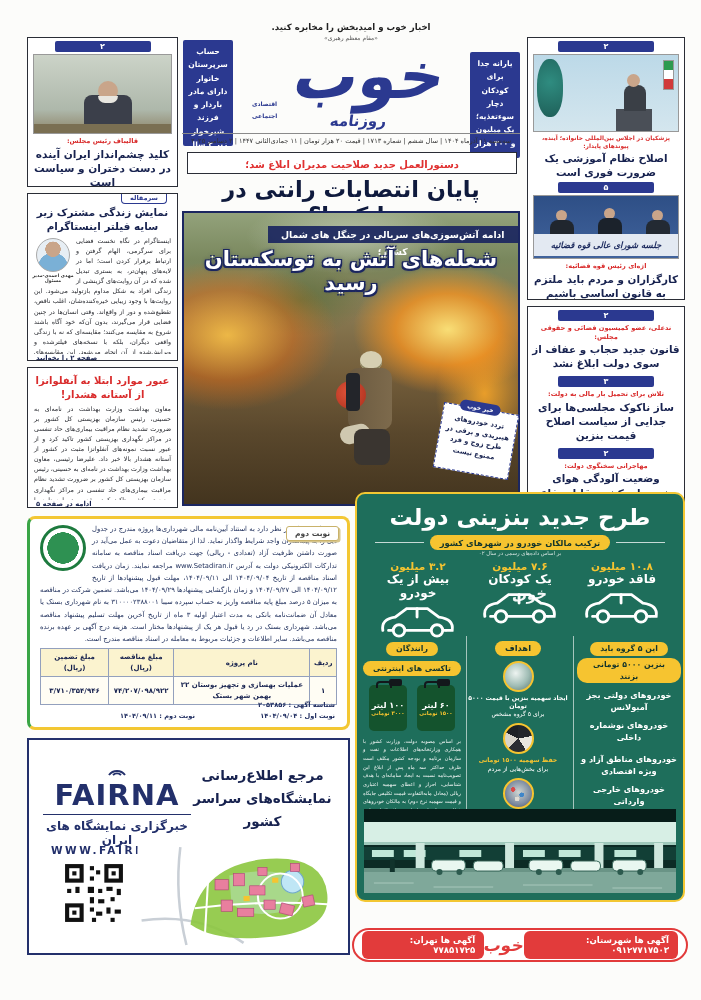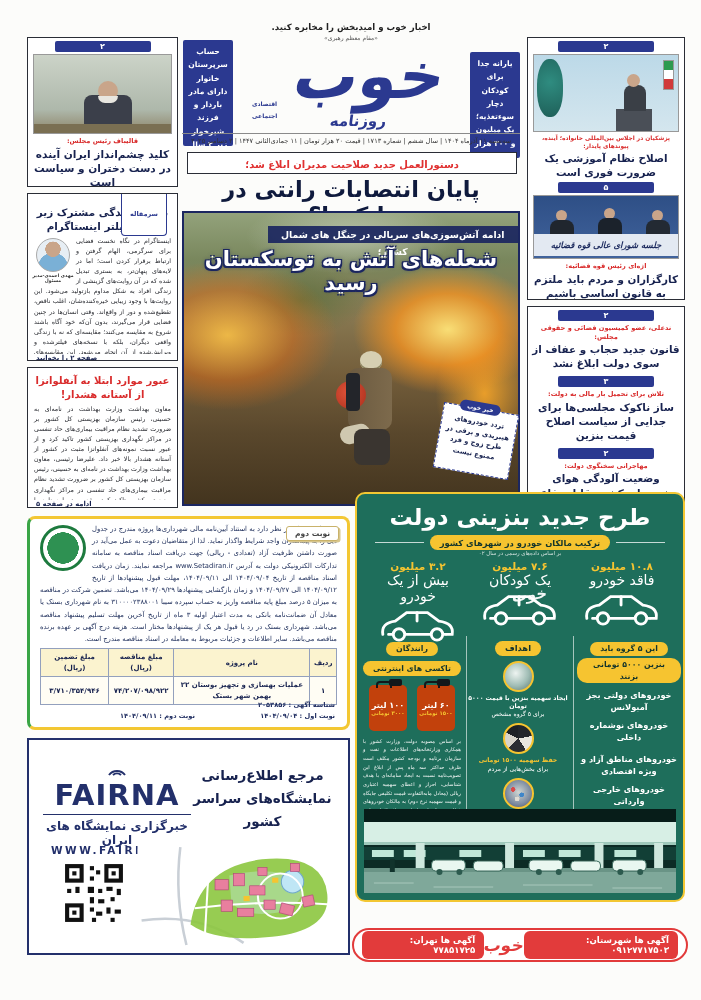--- a/index.html
+++ b/index.html
@@ -38,21 +38,21 @@
   .fire-head{color:#fff;font-weight:bold;font-size:21px;text-align:center;
              text-shadow:1.5px 1.5px 0 #1b2660,-1.5px -1.5px 0 #1b2660,1.5px -1.5px 0 #1b2660,-1.5px 1.5px 0 #1b2660,0 0 4px #1b2660;}
   .inset{background:#fff;border:1px solid #777;color:#17224f;font-weight:bold;font-size:9.3px;
          text-align:center;line-height:1.65;padding:4px 6px;box-sizing:border-box;}
   .badge{background:#fff;border:1.5px dashed #2b3990;transform:rotate(10deg);padding:8px 4px 4px;
          font-size:6.8px;font-weight:bold;color:#17224f;text-align:center;line-height:1.55;box-sizing:border-box;}
   .badge-tag{position:absolute;top:-7px;right:18px;background:#2b3990;color:#fff;font-size:6px;
              font-weight:bold;padding:1px 7px;border-radius:6px;}
   
   .ed-tab{position:absolute;top:-1px;right:10px;background:#fff;border:1px solid #2b3990;border-top:none;
-          color:#2b3990;font-size:6.5px;font-weight:bold;padding:17px 8px;border-radius:0 0 4px 4px;margin-left:20px;}
+          color:#2b3990;font-size:6.5px;font-weight:bold;padding:1px 8px;border-radius:0 0 4px 4px;margin-left:20px;}
   .body-txt{font-size:6.3px;line-height:1.6;text-align:justify;color:#26282e;padding:0 6px;}
   .more{font-weight:bold;color:#17224f;font-size:6.8px;}
   .avatar{width:32px;height:32px;border-radius:50%;background:
       radial-gradient(circle at 50% 32%, #c9a58a 0 28%, transparent 29%),
       radial-gradient(circle at 50% 90%, #7ab0d6 0 45%, transparent 46%),#e7eef4;
       border:1px solid #aaa;margin:0 auto;}
   
   .tender{border:3px solid #f3c733;border-left-color:#3aa546;border-radius:8px;background:#fff;box-sizing:border-box;}
   .tender-title{background:#f9e13e;color:#17224f;font-weight:bold;font-size:11px;padding:2px 14px;display:inline-block;}
   .round-tag{border:1px solid #c9b26a;box-shadow:1.5px 1.5px 0 #d8c68c;background:#fff;color:#444;
@@ -73,33 +73,33 @@
   .fa-title{font-size:13.5px;font-weight:bold;color:#17224f;text-align:center;line-height:1.7;}
   .fa-url{direction:ltr;font-weight:bold;color:#23306b;font-size:10.5px;letter-spacing:2.5px;}
   
   .info{background:#1e6e5b;border:2px solid #f3c733;border-radius:10px;box-sizing:border-box;overflow:hidden;}
   .info-title{color:#fff;font-weight:bold;font-size:23px;text-align:center;}
   .pill{background:#f6c430;color:#14352c;font-weight:bold;border-radius:10px;padding:1.5px 10px;
         font-size:8.4px;display:inline-block;line-height:1.45;}
   .hline{flex:1;height:1px;background:rgba(255,255,255,.75);}
   .src-note{color:rgba(255,255,255,.8);font-size:5.4px;text-align:center;}
   .owner-val{color:#f6c430;font-weight:bold;font-size:10.5px;text-align:center;}
-  .owner-lab{color:#fff;font-weight:normal;font-size:14px;text-align:center;}
+  .owner-lab{color:#fff;font-weight:bold;font-size:12px;text-align:center;}
   .col-div{width:1px;background:rgba(255,255,255,.6);}
   .glist{color:#fff;font-weight:bold;font-size:8.2px;text-align:center;line-height:1.4;}
   .goal-cap1{font-size:6.2px;line-height:1.35;}
   .goal-cap2{color:#fff;font-size:6.1px;line-height:1.3;text-align:center;}
   .gpic{width:27px;height:27px;border-radius:50%;border:2px solid #f6c430;margin:0 auto 2px;}
   .g1{background:radial-gradient(circle at 40% 38%,#eef4f1,#9fbcb4 55%,#58736c);}
   .g2{background:conic-gradient(#23262b 0 22%,#e8e6df 22% 41%,#2b2e33 41% 63%,#d8d4ca 63% 82%,#1e2126 82%);}
   .g3{background:radial-gradient(5px 5px at 30% 35%,#d84a4a 0 45%,transparent 50%),
        radial-gradient(5px 5px at 62% 55%,#3f86c9 0 45%,transparent 50%),
        radial-gradient(5px 5px at 45% 70%,#e0dcd2 0 45%,transparent 50%),
        radial-gradient(circle at 50% 45%,#cfd6d2,#7d8ba0 60%,#42516e);}
-  .can{width:38px;height:46px;background:#c2410c;border-radius:5px;position:relative;
+  .can{width:38px;height:46px;background:#14532d;border-radius:5px;position:relative;
        display:flex;flex-direction:column;align-items:center;justify-content:center;}
   .can:before{content:"";position:absolute;top:-6px;right:5px;width:13px;height:7px;background:#13171b;border-radius:2px;}
   .can:after{content:"";position:absolute;top:-4px;left:7px;width:12px;height:5px;border:2px solid #13171b;border-bottom:none;border-radius:4px 4px 0 0;}
   .can .amt{color:#fff;font-weight:bold;font-size:8.2px;}
   .can .prc{color:#f6c430;font-size:5.4px;font-weight:bold;}
   .taxi-note{color:rgba(255,255,255,.95);font-size:5.1px;line-height:1.7;text-align:justify;}
   .wm{color:#fff;font-weight:bold;font-size:15px;transform:rotate(-6deg) skewX(-10deg);opacity:.95;}
   
   .fbar{background:#fff;border:2px solid #e23b3b;border-radius:17px;box-sizing:border-box;
         display:flex;align-items:center;justify-content:space-between;padding:0 8px;}

